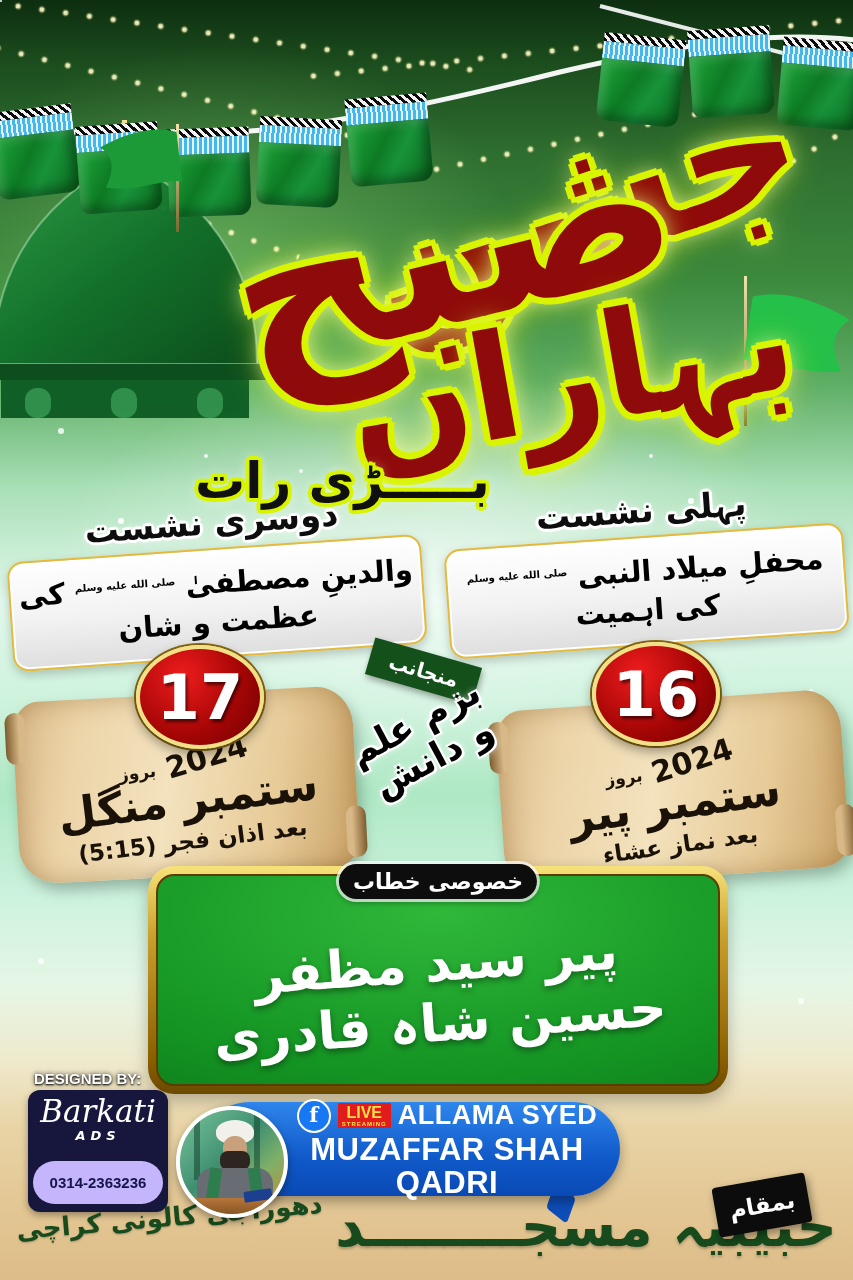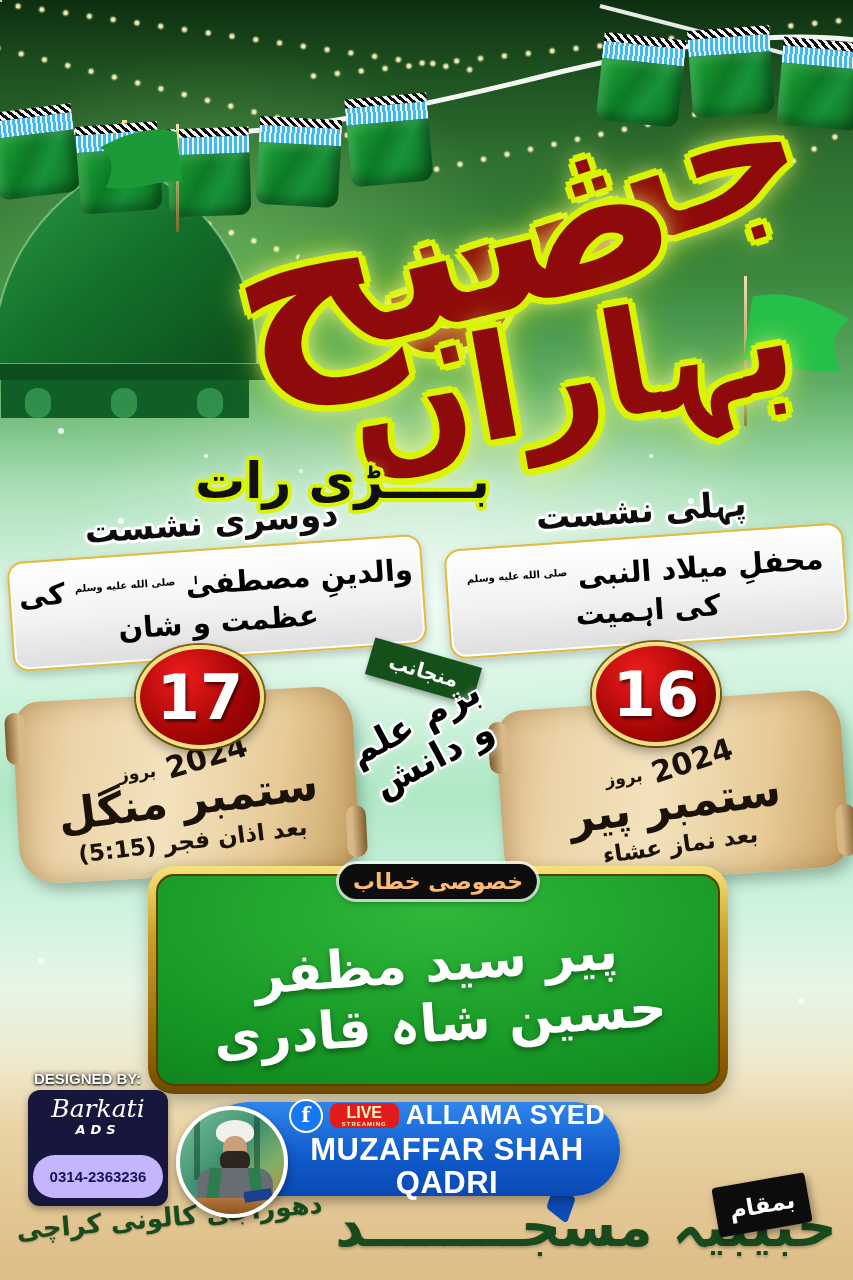--- a/index.html
+++ b/index.html
@@ -94,49 +94,49 @@
   .org-name{margin-top:10px;font-size:36px;line-height:1.1;transform:rotate(-28deg);
     color:#000;font-weight:bold;
     text-shadow:-2px -2px 0 #fff,2px -2px 0 #fff,-2px 2px 0 #fff,2px 2px 0 #fff,0 0 8px #fff;}
   
   .speech{left:148px;top:866px;width:564px;height:212px;border-radius:26px;padding:8px;z-index:7;
     background:linear-gradient(180deg,#f7e27a,#caa12c 30%,#8a5f00 85%,#6b4a00);
     box-shadow:0 6px 16px rgba(0,0,0,.25);}
   .speech-in{position:relative;width:100%;height:100%;box-sizing:border-box;border-radius:18px;
     border:2px solid #5c3d00;
     background:radial-gradient(120% 140% at 50% 18%, #2fb83a, #149423 55%, #0b6b15);}
-  .special-pill{position:absolute;top:-12px;left:50%;transform:translateX(-50%);background:#0d0d0d;color:#fdba74;
+  .special-pill{position:absolute;top:-12px;left:50%;transform:translateX(-50%);background:#0d0d0d;color:#ffffff;
     border-radius:999px;padding:5px 14px;font-size:22px;font-weight:bold;letter-spacing:2px;white-space:nowrap;
     box-shadow:0 0 0 3px rgba(255,255,255,.7),0 3px 6px rgba(0,0,0,.4);}
   .honorific{position:absolute;top:26px;right:44px;color:#fff;font-size:26px;font-weight:bold;
     text-shadow:0 2px 4px rgba(0,0,0,.4);}
   .speaker-name{position:absolute;top:58px;left:12px;right:12px;text-align:center;color:#fff;
     font-size:52px;font-weight:bold;line-height:1.15;transform:rotate(-4deg);
     text-shadow:0 3px 6px rgba(0,0,0,.4);}
   
   .designed{left:34px;top:1070px;color:#fff;font-size:15px;font-weight:bold;z-index:8;
     font-family:"Liberation Sans",sans-serif;
     text-shadow:0 1px 2px #000,0 0 5px rgba(0,0,0,.85);}
   .barkati{left:28px;top:1090px;width:130px;background:#17173d;border-radius:12px;padding:6px 5px 8px;
     text-align:center;z-index:8;box-shadow:0 3px 7px rgba(0,0,0,.35);}
-  .barkati-name{font-family:"DejaVu Serif",serif;font-style:italic;color:#fff;font-size:25px;line-height:1;}
+  .barkati-name{font-family:"DejaVu Serif",serif;font-style:italic;color:#fff;font-size:31px;line-height:1;}
   .barkati-ads{color:#fff;font-size:13px;letter-spacing:5px;font-style:italic;font-weight:bold;margin-top:1px;}
   .barkati-phone{background:#c4b5fd;border-radius:999px;color:#15154a;font-weight:bold;font-size:15px;
     padding:13px 2px;margin-top:18px;font-family:"Liberation Sans",sans-serif;}
   .fb-banner{left:202px;top:1102px;width:418px;height:94px;border-radius:47px;z-index:8;
     background:linear-gradient(180deg,#2f86ec,#1059c9 60%,#0a49b4);
     box-shadow:0 5px 12px rgba(0,0,0,.35);display:flex;align-items:center;justify-content:center;
     padding-left:72px;box-sizing:border-box;}
   .stream-lines{text-align:center;color:#fff;font-family:"Liberation Sans",sans-serif;font-weight:bold;line-height:1.08;}
   .stream-row1{display:flex;align-items:center;justify-content:center;gap:7px;}
   .fb-icon{width:30px;height:30px;border-radius:50%;background:#1877f2;border:2px solid #fff;color:#fff;
     display:flex;align-items:center;justify-content:center;font-size:21px;font-weight:bold;
     font-family:"DejaVu Serif",serif;}
-  .live-badge{background:#e21b1b;color:#fef9c3;padding:2px 12px 1px;display:flex;flex-direction:column;
-    align-items:center;line-height:1;border-radius:8px;}
+  .live-badge{background:#e21b1b;color:#fde047;padding:2px 4px 1px;display:flex;flex-direction:column;
+    align-items:center;line-height:1;border-radius:1px;}
   .live-word{font-size:16px;font-weight:bold;}
   .streaming-word{font-size:6px;letter-spacing:1px;}
   .stream-l1{font-size:27px;letter-spacing:.5px;}
   .stream-l2{font-size:31px;letter-spacing:.5px;}
   .speaker-photo{left:176px;top:1106px;width:104px;height:104px;border-radius:50%;border:4px solid #fff;
     overflow:hidden;z-index:9;background:linear-gradient(135deg,#79c49c 0%,#3f8f6f 45%,#7fb06a 70%,#c9872a 100%);
     box-shadow:0 4px 9px rgba(0,0,0,.35);}
   .ph{position:absolute;}
   .ph-frame1{left:14px;top:0;width:6px;height:70px;background:rgba(20,70,50,.55);}
   .ph-frame2{left:74px;top:0;width:6px;height:70px;background:rgba(20,70,50,.55);}

